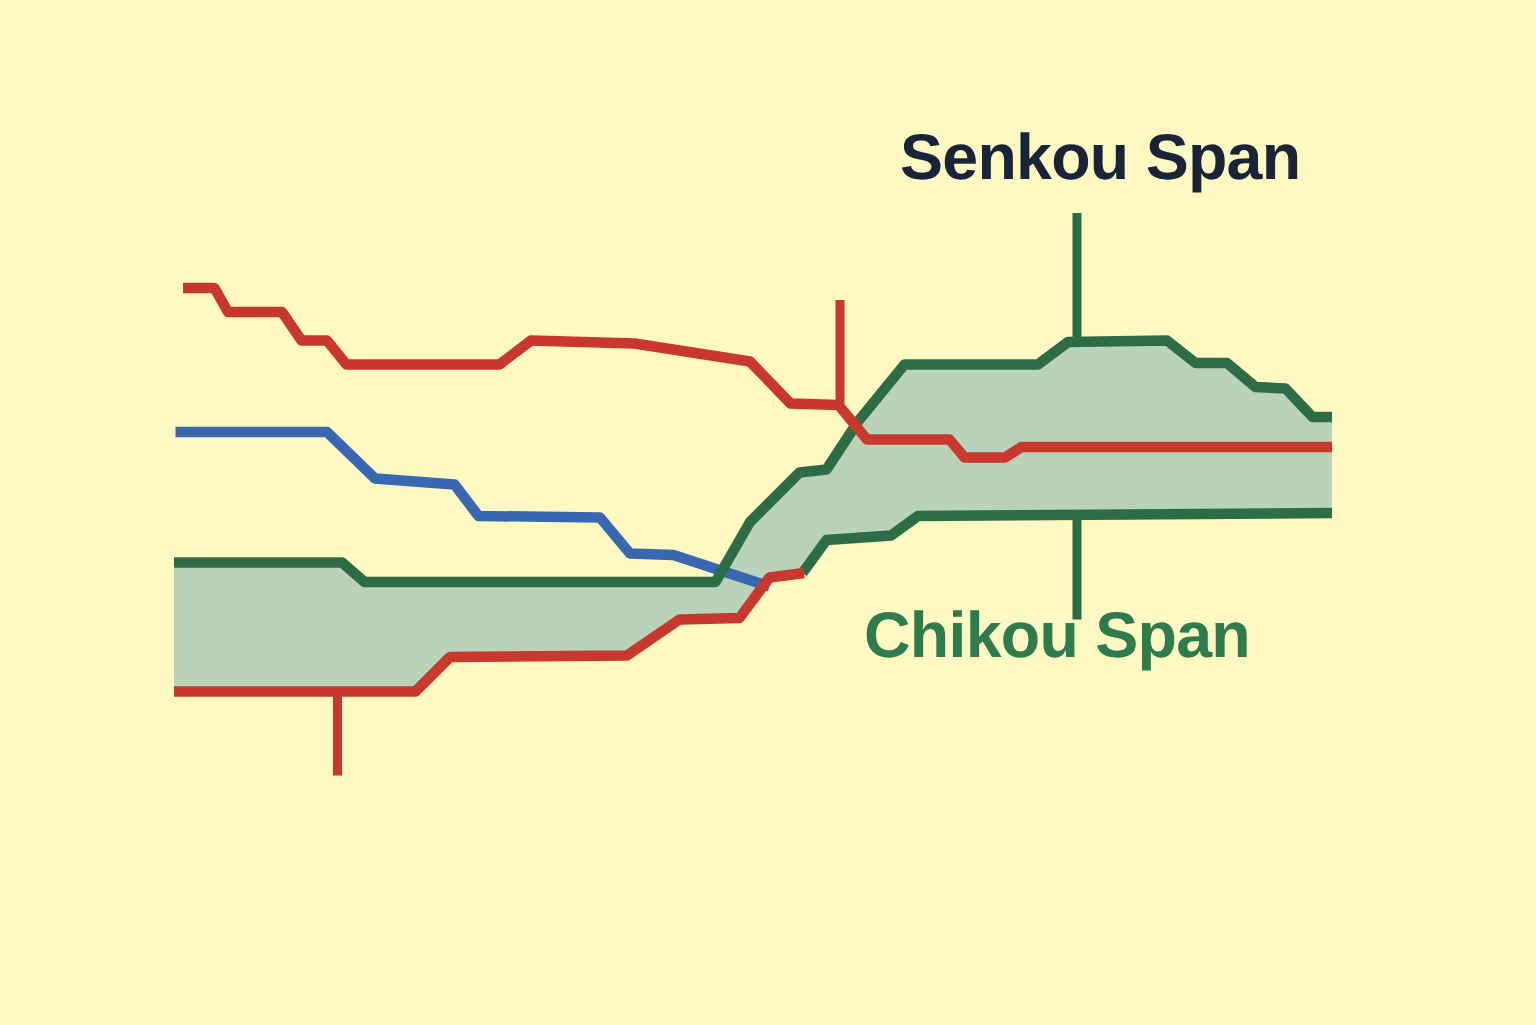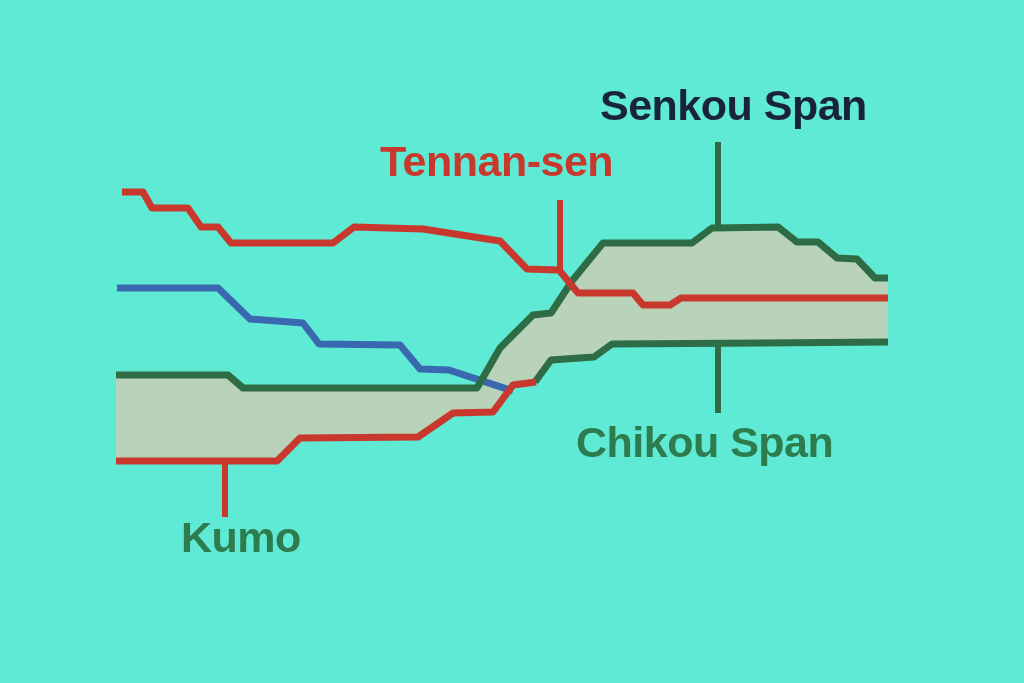--- a/index.html
+++ b/index.html
@@ -1,36 +1,36 @@
 <!DOCTYPE html>
 <html><head>
 <meta charset="utf-8">
 <style>
   html,body{margin:0;padding:0;background:#ffffff;}
   .stage{
     position:relative;
     width:1024px;height:683px;
-    background:#5eead4;
+    background:#fef9c3;
     overflow:hidden;
     font-family:"Liberation Sans", sans-serif;
   }
   .stage svg{position:absolute;left:0;top:0;}
   .diagram-label{
     position:absolute;
     font-weight:700;
     font-size:43px;
     line-height:1;
     letter-spacing:-0.5px;
     white-space:nowrap;
     user-select:none;
   }
   .lbl-senkou {left:600px;top:84px;}
   .lbl-tennan {left:380px;top:140px;}
   .lbl-kijun  {left:287px;top:261px;}
-  .lbl-chikou {left:576px;top:421px;}
+  .lbl-chikou {left:576px;top:403px;}
   .lbl-kumo   {left:181px;top:516px;}
 </style>
 </head>
 <body>
 
 <div class="stage">
 
   <svg width="1024" height="683" viewBox="0 0 1024 683" xmlns="http://www.w3.org/2000/svg">
       <polygon points="116,375 228,375 243,388 477,388 500,348 533,315 551,313 572,281 603,243 692,243 712,228 778,227 797,242 818,242 837,258 857,259 875,278 888,278 888,342 612,344 594,357 551,360 535,382 513,385 493,412 453,413 418,437 300,438 277,461 116,461" fill="#b9d2ba"></polygon>
       <polyline points="225,461 225,517" fill="none" stroke="#c9382c" stroke-width="6" stroke-linejoin="round" stroke-linecap="butt"></polyline>
@@ -39,19 +39,17 @@
       <polyline points="718,342 718,413" fill="none" stroke="#2e6c46" stroke-width="6" stroke-linejoin="round" stroke-linecap="butt"></polyline>
       <polyline points="117,288 218,288 250,319 303,323 319,344 400,345 420,369 449,370 513,391" fill="none" stroke="#3a68b0" stroke-width="7" stroke-linejoin="round" stroke-linecap="butt"></polyline>
       <polyline points="535,382 551,360 594,357 612,344 888,342" fill="none" stroke="#2e6c46" stroke-width="7" stroke-linejoin="round" stroke-linecap="butt"></polyline>
       <polyline points="116,461 277,461 300,438 418,437 453,413 493,412 513,385 536,382" fill="none" stroke="#c9382c" stroke-width="7" stroke-linejoin="round" stroke-linecap="butt"></polyline>
       <polyline points="116,375 228,375 243,388 477,388 500,348 533,315 551,313 572,281 603,243 692,243 712,228 778,227 797,242 818,242 837,258 857,259 875,278 888,278" fill="none" stroke="#2e6c46" stroke-width="7" stroke-linejoin="round" stroke-linecap="butt"></polyline>
       <polyline points="122,192 143,192 152,208 188,208 201,227 218,227 231,243 333,243 354,227 423,229 500,241 527,269 559,270 578,293 633,293 643,305 670,305 681,298 888,298" fill="none" stroke="#c9382c" stroke-width="7" stroke-linejoin="round" stroke-linecap="butt"></polyline>
     </svg>
 
   <div class="diagram-label lbl-senkou" style="color: rgb(26, 36, 56);">Senkou Span</div>
 
-  <div class="diagram-label lbl-tennan" style="color: rgb(201, 56, 44);">Tennan-sen</div>
 
 
   <div class="diagram-label lbl-chikou" style="color: rgb(46, 124, 78);">Chikou Span</div>
 
-  <div class="diagram-label lbl-kumo" style="color: rgb(46, 124, 78);">Kumo</div>
 </div>
 
 </body></html>

